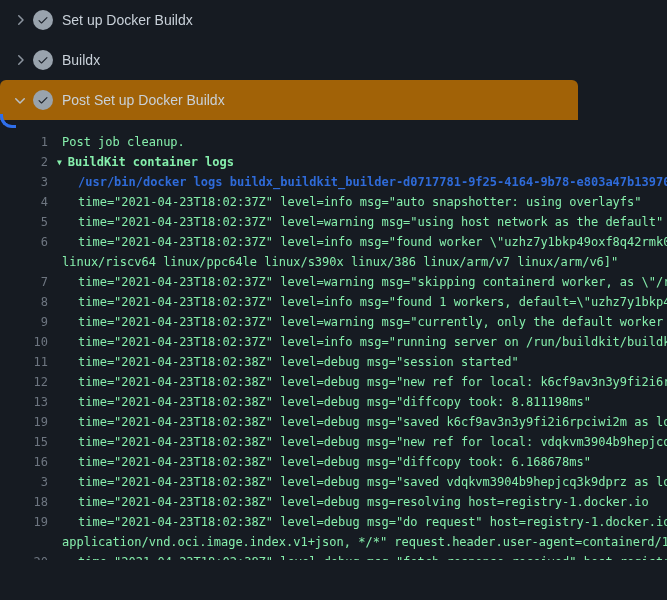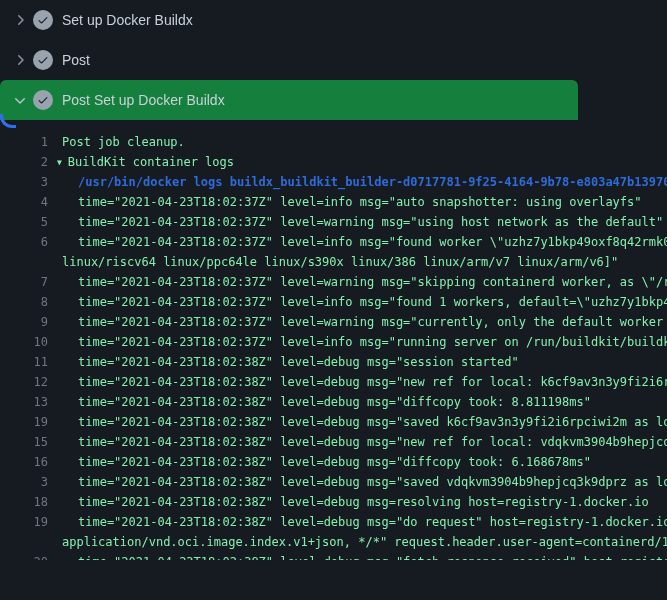--- a/index.html
+++ b/index.html
@@ -15,21 +15,21 @@
   .steps { width: 578px; }
   .step {
     height: 40px;
     display: flex;
     align-items: center;
     padding: 0 12px;
     position: relative;
     cursor: pointer;
   }
   .step.active {
-    background: #15803d;
+    background: #a16207;
     border-radius: 6px 6px 0 0;
   }
   .chev {
     width: 16px; height: 16px;
     display: flex; align-items: center; justify-content: center;
     color: #8b949e;
     flex: none;
   }
   .step.active .chev { color: #b8c0c9; }
   .check {
@@ -73,21 +73,21 @@
     white-space: pre;
   }
   .num {
     width: 48px; min-width: 48px;
     text-align: right;
     color: #6e7681;
     flex: none;
   }
   .txt { color: #86efac; }
   .log-row.plain  .txt { padding-left: 14px; }
-  .log-row.group  .txt { padding-left: 9px;  }
+  .log-row.group  .txt { padding-left: 9px; font-weight: bold;  }
   .log-row.output .txt { padding-left: 30px; }
   .log-row.command .txt { padding-left: 30px; color: #2f6bd9; font-weight: bold; }
   .log-row.wrap   .txt { padding-left: 14px; text-align: right; }
   .tri {
     display: inline-block;
     font-size: 8px;
     vertical-align: 1px;
     margin-right: 6px;
   }
 </style>
@@ -114,21 +114,21 @@
     <span class="chev">
       <svg width="16" height="16" viewBox="0 0 16 16" fill="currentColor">
           <path d="M6.22 3.22a.75.75 0 0 1 1.06 0l4.25 4.25a.75.75 0 0 1 0 1.06l-4.25 4.25a.75.75 0 0 1-1.06-1.06L9.94 8 6.22 4.28a.75.75 0 0 1 0-1.06Z"></path>
         </svg>
     </span>
     <span class="check">
       <svg width="12" height="12" viewBox="0 0 16 16" fill="currentColor">
           <path d="M13.78 4.22a.75.75 0 0 1 0 1.06l-7.25 7.25a.75.75 0 0 1-1.06 0L2.22 9.28a.75.75 0 1 1 1.06-1.06L6 10.94l6.72-6.72a.75.75 0 0 1 1.06 0Z"></path>
         </svg>
     </span>
-    <span class="step-label">Post</span>
+    <span class="step-label">Buildx</span>
   </div>
 
 
   <div class="step active">
     <span class="chev">
       <svg width="16" height="16" viewBox="0 0 16 16" fill="currentColor">
           <path d="M12.78 6.22a.75.75 0 0 1 0 1.06l-4.25 4.25a.75.75 0 0 1-1.06 0L3.22 7.28a.75.75 0 0 1 1.06-1.06L8 9.94l3.72-3.72a.75.75 0 0 1 1.06 0Z"></path>
         </svg>
     </span>
     <span class="check">

